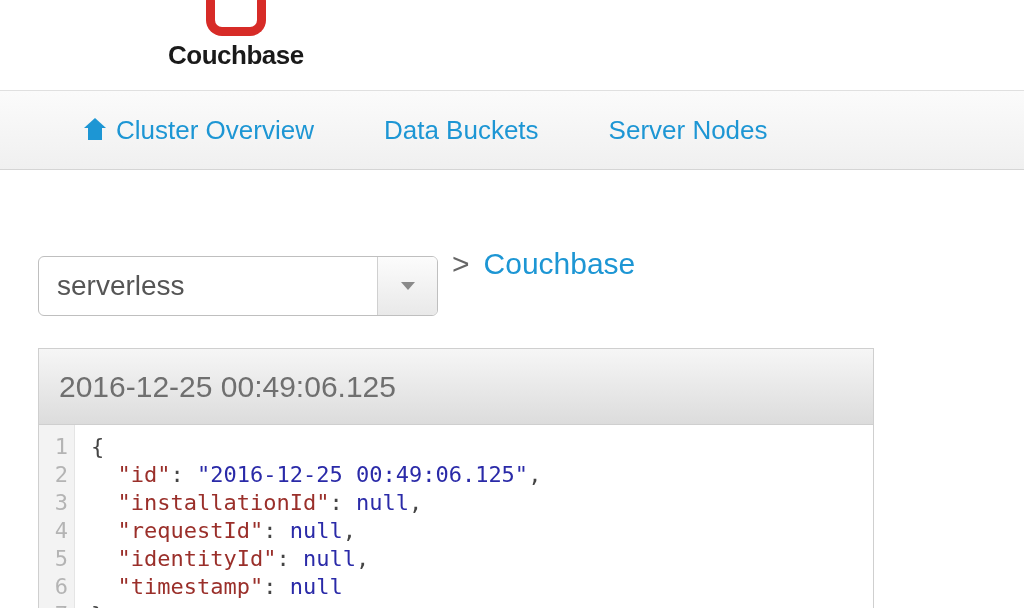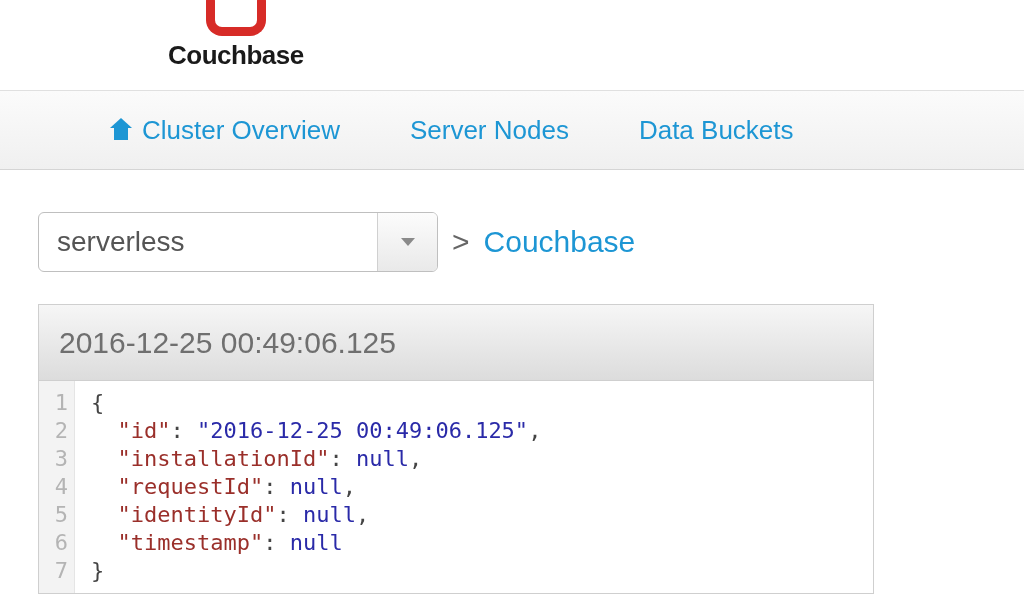--- a/index.html
+++ b/index.html
@@ -26,21 +26,21 @@
   .logo-icon .ear-r { right: 0; }
   .logo-text { font-weight: 700; font-size: 26px; color: #1a1a1a; letter-spacing: -0.5px; }
 
   
   .navbar {
     height: 80px;
     background: linear-gradient(#fbfbfb, #f0f0f0);
     border-top: 1px solid #e0e0e0;
     border-bottom: 1px solid #d5d5d5;
     display: flex; align-items: center;
-    padding-left: 110px;
+    padding-left: 84px;
     gap: 70px;
   }
   .nav-item {
     color: #1d96d4; font-size: 26px; cursor: pointer;
     display: flex; align-items: center; gap: 10px;
   }
   .home-icon { width: 22px; height: 20px; position: relative; }
   .home-icon .roof {
     width: 0; height: 0;
     border-left: 11px solid transparent;
@@ -54,21 +54,21 @@
   }
 
   
   .crumb-row { display: flex; align-items: center; gap: 14px; padding: 42px 0 0 38px; }
   .bucket-select {
     display: flex; align-items: center; justify-content: space-between;
     width: 400px; height: 60px;
     border: 1px solid #bfbfbf; border-radius: 6px;
     background: #fff;
     font-size: 28px; color: #555;
-    cursor: pointer; overflow: hidden;
+    cursor: pointer; overflow: hidden; margin-top: 44px;
   }
   .bucket-select .bs-label { padding-left: 18px; }
   .bucket-select .bs-btn {
     width: 60px; height: 100%;
     display: flex; align-items: center; justify-content: center;
     background: linear-gradient(#fcfcfc, #e9e9e9);
     border-left: 1px solid #d0d0d0;
   }
   .bucket-select .bs-btn .tri {
     width: 0; height: 0;
@@ -119,24 +119,24 @@
 
 <div class="navbar">
   <div class="nav-item">
     <span class="home-icon">
         <span class="roof"></span>
         <span class="base"></span>
       </span>
     <span>Cluster Overview</span>
   </div>
   <div class="nav-item">
-    <span>Server Nodes</span>
+    <span>Data Buckets</span>
   </div>
   <div class="nav-item">
-    <span>Data Buckets</span>
+    <span>Server Nodes</span>
   </div>
 </div>
 
 <div class="crumb-row">
   <div class="bucket-select">
     <span class="bs-label">serverless</span>
     <span class="bs-btn">
       <span class="tri"></span>
     </span>
   </div>

